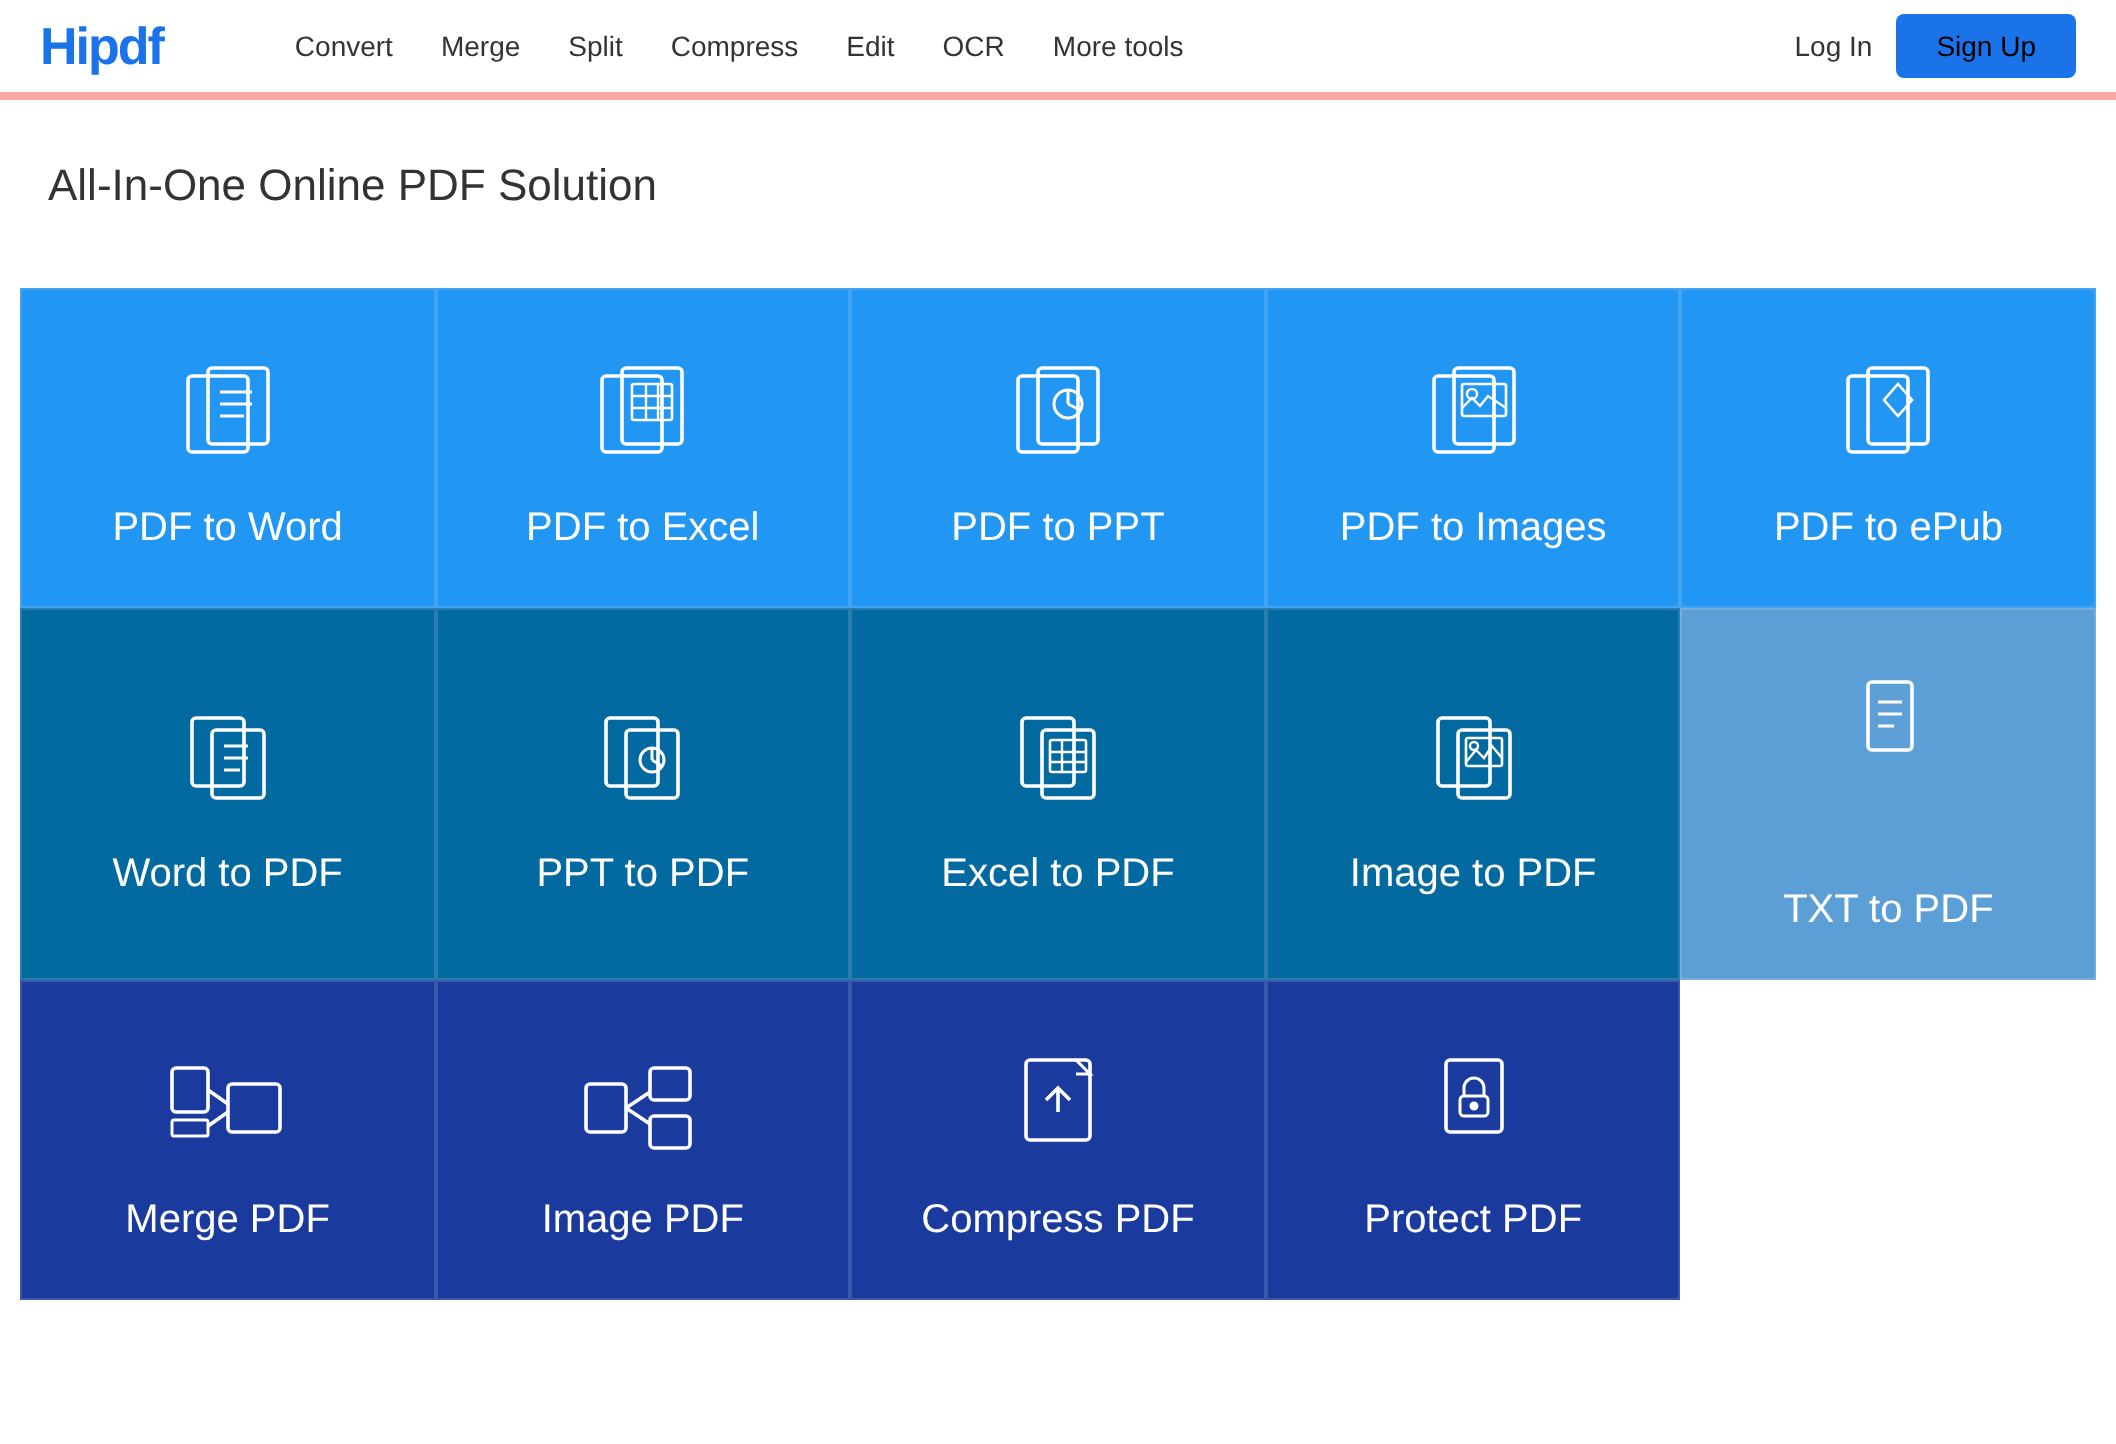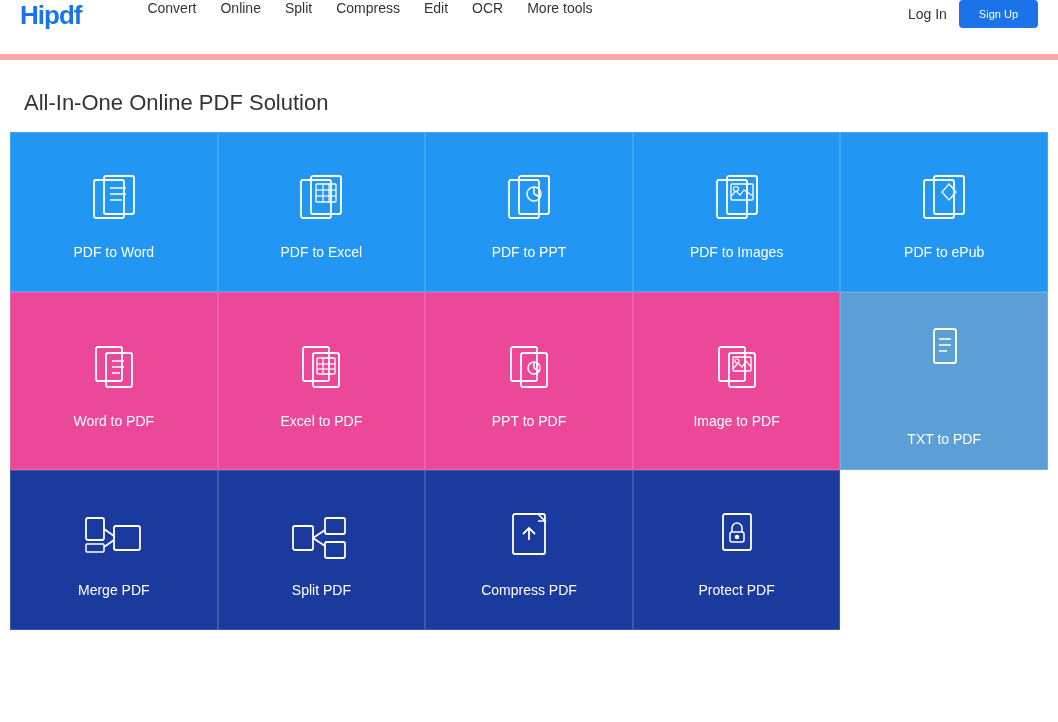--- a/index.html
+++ b/index.html
@@ -1,24 +1,24 @@
 <!DOCTYPE html>
 <html><head>
   <meta charset="utf-8">
   <style>
     * { margin: 0; padding: 0; box-sizing: border-box; }
     body { font-family: Arial, sans-serif; background: #fff; color: #333; }
 
     
     .navbar {
       display: flex;
-      align-items: flex-start;
+      align-items: center;
       padding: 0 20px;
-      height: 60px;
-      border-bottom: 6px solid #fca5a5;
+      height: 50px;
+      border-bottom: 4px solid #fca5a5;
       background: #fff;
     }
     .logo {
       font-size: 26px;
       font-weight: bold;
       color: #333;
       margin-right: 30px;
       letter-spacing: -1px;
     }
     .logo span { color: #1a73e8; }
@@ -40,31 +40,31 @@
     }
     .btn-login {
       background: none;
       border: none;
       color: #333;
       font-size: 14px;
       cursor: pointer;
     }
     .btn-signup {
       background: #1a73e8;
-      color: #ffffff;
+      color: #000000;
       border: none;
       padding: 8px 20px;
       border-radius: 4px;
-      font-size: 11px;
+      font-size: 14px;
       cursor: pointer;
     }
 
     
     .hero {
-      padding: 30px 24px 16px;
+      padding: 30px 24px 38px;
     }
     .hero h1 {
       font-size: 22px;
       font-weight: 400;
       color: #333;
     }
 
     
     .tool-grid {
       display: grid;
@@ -80,48 +80,48 @@
       justify-content: center;
       padding: 28px 10px 22px;
       cursor: pointer;
       border: 1px solid rgba(255,255,255,0.15);
       transition: opacity 0.2s;
       min-height: 160px;
     }
 
     
     .row1 { background: #2196f3; }
-    .row2 { background: #ec4899; }
+    .row2 { background: #0369a1; }
     .row2-last { background: #5c9fd6; gap: 36px; }
     .row3 { background: #1a3a9e; }
 
     .tool-cell .label {
       color: #fff;
-      font-size: 14px;
+      font-size: 20px;
       margin-top: 14px;
       text-align: center;
     }
 
     
     .tool-icon svg {
       fill: none;
       stroke: #fff;
       stroke-width: 1.5;
     }
   </style>
 </head>
 <body>
 
 <nav class="navbar">
   <div class="logo">
     <span>Hi</span><span style="color:#1a73e8">pdf</span>
   </div>
   <div class="nav-links">
     <a href="#">Convert</a>
-    <a href="#">Online</a>
+    <a href="#">Merge</a>
     <a href="#">Split</a>
     <a href="#">Compress</a>
     <a href="#">Edit</a>
     <a href="#">OCR</a>
     <a href="#">More tools</a>
   </div>
   <div class="nav-right">
     <button class="btn-login">Log In</button>
     <button class="btn-signup">Sign Up</button>
   </div>
@@ -207,20 +207,33 @@
     <div class="tool-icon">
       <svg width="56" height="56" viewBox="0 0 56 56">
         <rect x="10" y="8" width="26" height="34" rx="2" stroke="#fff" stroke-width="1.8" fill="none"></rect>
         <rect x="20" y="14" width="26" height="34" rx="2" stroke="#fff" stroke-width="1.8" fill="none"></rect>
         <line x1="26" y1="22" x2="38" y2="22" stroke="#fff" stroke-width="1.5"></line>
         <line x1="26" y1="28" x2="38" y2="28" stroke="#fff" stroke-width="1.5"></line>
         <line x1="26" y1="34" x2="34" y2="34" stroke="#fff" stroke-width="1.5"></line>
       </svg>
     </div>
     <div class="label">Word to PDF</div>
+  </div>
+
+  <div class="tool-cell row2">
+    <div class="tool-icon">
+      <svg width="56" height="56" viewBox="0 0 56 56">
+        <rect x="10" y="8" width="26" height="34" rx="2" stroke="#fff" stroke-width="1.8" fill="none"></rect>
+        <rect x="20" y="14" width="26" height="34" rx="2" stroke="#fff" stroke-width="1.8" fill="none"></rect>
+        <circle cx="33" cy="29" r="6" stroke="#fff" stroke-width="1.5" fill="none"></circle>
+        <line x1="33" y1="29" x2="33" y2="23" stroke="#fff" stroke-width="1.5"></line>
+        <line x1="33" y1="29" x2="38" y2="32" stroke="#fff" stroke-width="1.5"></line>
+      </svg>
+    </div>
+    <div class="label">PPT to PDF</div>
   </div>
 
   <div class="tool-cell row2">
     <div class="tool-icon">
       <svg width="56" height="56" viewBox="0 0 56 56">
         <rect x="10" y="8" width="26" height="34" rx="2" stroke="#fff" stroke-width="1.8" fill="none"></rect>
         <rect x="20" y="14" width="26" height="34" rx="2" stroke="#fff" stroke-width="1.8" fill="none"></rect>
         <rect x="24" y="19" width="18" height="16" rx="1" stroke="#fff" stroke-width="1.3" fill="none"></rect>
         <line x1="24" y1="25" x2="42" y2="25" stroke="#fff" stroke-width="1.2"></line>
         <line x1="24" y1="30" x2="42" y2="30" stroke="#fff" stroke-width="1.2"></line>
@@ -229,33 +242,20 @@
       </svg>
     </div>
     <div class="label">Excel to PDF</div>
   </div>
 
   <div class="tool-cell row2">
     <div class="tool-icon">
       <svg width="56" height="56" viewBox="0 0 56 56">
         <rect x="10" y="8" width="26" height="34" rx="2" stroke="#fff" stroke-width="1.8" fill="none"></rect>
         <rect x="20" y="14" width="26" height="34" rx="2" stroke="#fff" stroke-width="1.8" fill="none"></rect>
-        <circle cx="33" cy="29" r="6" stroke="#fff" stroke-width="1.5" fill="none"></circle>
-        <line x1="33" y1="29" x2="33" y2="23" stroke="#fff" stroke-width="1.5"></line>
-        <line x1="33" y1="29" x2="38" y2="32" stroke="#fff" stroke-width="1.5"></line>
-      </svg>
-    </div>
-    <div class="label">PPT to PDF</div>
-  </div>
-
-  <div class="tool-cell row2">
-    <div class="tool-icon">
-      <svg width="56" height="56" viewBox="0 0 56 56">
-        <rect x="10" y="8" width="26" height="34" rx="2" stroke="#fff" stroke-width="1.8" fill="none"></rect>
-        <rect x="20" y="14" width="26" height="34" rx="2" stroke="#fff" stroke-width="1.8" fill="none"></rect>
 
         <rect x="24" y="18" width="18" height="14" rx="1" stroke="#fff" stroke-width="1.3" fill="none"></rect>
         <circle cx="28" cy="22" r="2" stroke="#fff" stroke-width="1.2" fill="none"></circle>
         <polyline points="24,30 29,24 33,28 37,22 42,28" stroke="#fff" stroke-width="1.2" fill="none"></polyline>
       </svg>
     </div>
     <div class="label">Image to PDF</div>
   </div>
 
   <div class="tool-cell row2-last">
@@ -288,21 +288,21 @@
     <div class="tool-icon">
       <svg width="60" height="56" viewBox="0 0 60 56">
 
         <rect x="2" y="18" width="20" height="24" rx="2" stroke="#fff" stroke-width="1.8" fill="none"></rect>
         <line x1="22" y1="30" x2="34" y2="22" stroke="#fff" stroke-width="1.8"></line>
         <line x1="22" y1="30" x2="34" y2="38" stroke="#fff" stroke-width="1.8"></line>
         <rect x="34" y="10" width="20" height="16" rx="2" stroke="#fff" stroke-width="1.8" fill="none"></rect>
         <rect x="34" y="34" width="20" height="16" rx="2" stroke="#fff" stroke-width="1.8" fill="none"></rect>
       </svg>
     </div>
-    <div class="label">Split PDF</div>
+    <div class="label">Image PDF</div>
   </div>
 
   <div class="tool-cell row3">
     <div class="tool-icon">
       <svg width="56" height="56" viewBox="0 0 56 56">
         <rect x="12" y="6" width="32" height="40" rx="2" stroke="#fff" stroke-width="1.8" fill="none"></rect>
 
         <line x1="28" y1="32" x2="28" y2="20" stroke="#fff" stroke-width="1.8"></line>
         <polyline points="22,26 28,20 34,26" stroke="#fff" stroke-width="1.8" fill="none"></polyline>
 

